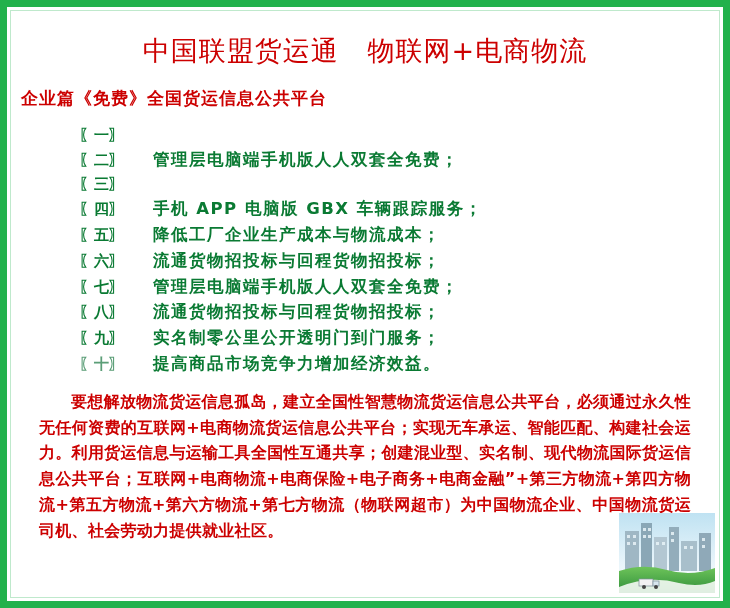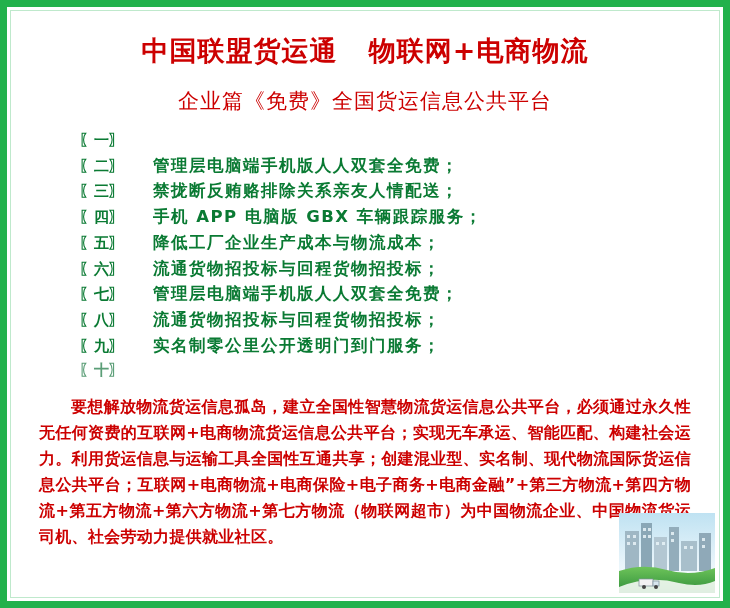--- a/index.html
+++ b/index.html
@@ -28,33 +28,33 @@
     padding:0 14px;
     height:100%;
     box-sizing:border-box;
   }
 
   
   .main-title {
     margin-top:26px;
     text-align:center;
     color:#cc0000;
-    font-weight:bold;
+    font-weight:normal;
     font-size:27px;
     letter-spacing:1px;
     font-family:"DejaVu Sans", sans-serif;
     white-space:pre;
   }
 
   .sub-title {
     margin-top:18px;
-    text-align:center;
+    text-align:left;
     color:#cc0000;
-    font-weight:normal;
-    font-size:21px;
+    font-weight:bold;
+    font-size:17px;
     letter-spacing:1px;
     line-height:1.35;
   }
   .sub-title .line2 { display:block; }
 
   
   .list {
     margin-top:14px;
     padding:0 40px 0 58px;
   }
@@ -120,21 +120,20 @@
     <div class="list">
       <div class="list-row">
         <span class="idx">〖一〗</span>
       </div>
       <div class="list-row">
         <span class="idx">〖二〗</span>
         <span class="txt">管理层电脑端手机版人人双套全免费；</span>
       </div>
       <div class="list-row">
         <span class="idx">〖三〗</span>
-        <span class="txt">禁拢断反贿赂排除关系亲友人情配送；</span>
       </div>
       <div class="list-row">
         <span class="idx">〖四〗</span>
         <span class="txt">手机 APP 电脑版 GBX 车辆跟踪服务；</span>
       </div>
       <div class="list-row">
         <span class="idx">〖五〗</span>
         <span class="txt">降低工厂企业生产成本与物流成本；</span>
       </div>
       <div class="list-row">
@@ -148,20 +147,21 @@
       <div class="list-row">
         <span class="idx">〖八〗</span>
         <span class="txt">流通货物招投标与回程货物招投标；</span>
       </div>
       <div class="list-row">
         <span class="idx">〖九〗</span>
         <span class="txt">实名制零公里公开透明门到门服务；</span>
       </div>
       <div class="list-row last">
         <span class="idx">〖十〗</span>
+        <span class="txt">提高商品市场竞争力增加经济效益。</span>
       </div>
     </div>
 
     <div class="para">要想解放物流货运信息孤岛，建立全国性智慧物流货运信息公共平台，必须通过永久性无任何资费的互联网+电商物流货运信息公共平台；实现无车承运、智能匹配、构建社会运力。利用货运信息与运输工具全国性互通共享；创建混业型、实名制、现代物流国际货运信息公共平台；互联网+电商物流+电商保险+电子商务+电商金融”+第三方物流+第四方物流+第五方物流+第六方物流+第七方物流（物联网超市）为中国物流企业、中国物流货运司机、社会劳动力提供就业社区。</div>
 
   </div>
 
   <div class="deco">
     <svg width="96" height="80" viewBox="0 0 96 80" xmlns="http://www.w3.org/2000/svg">
       <defs>

